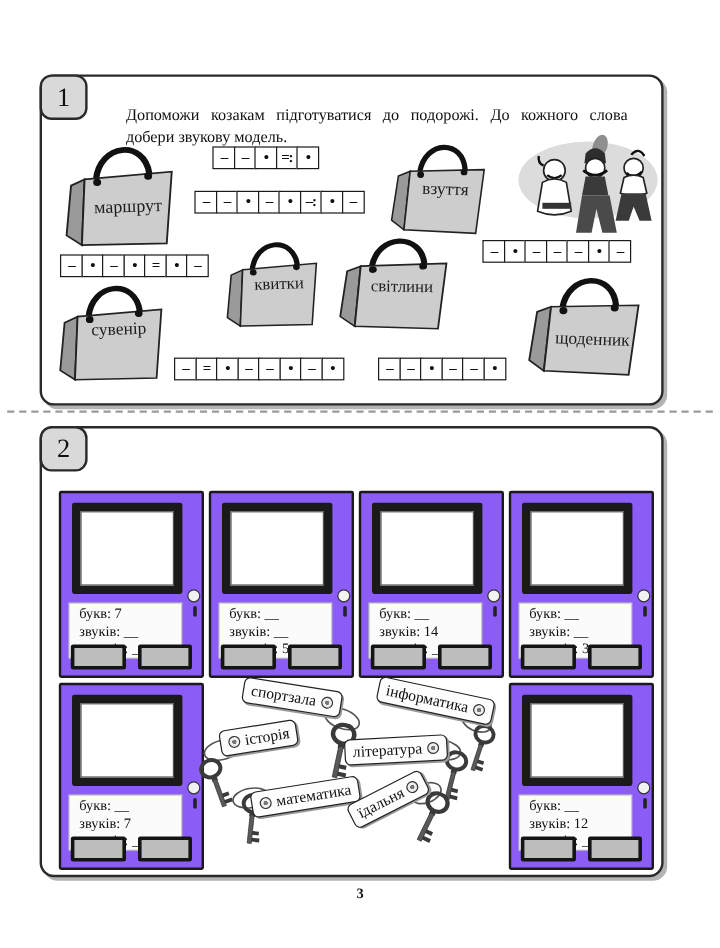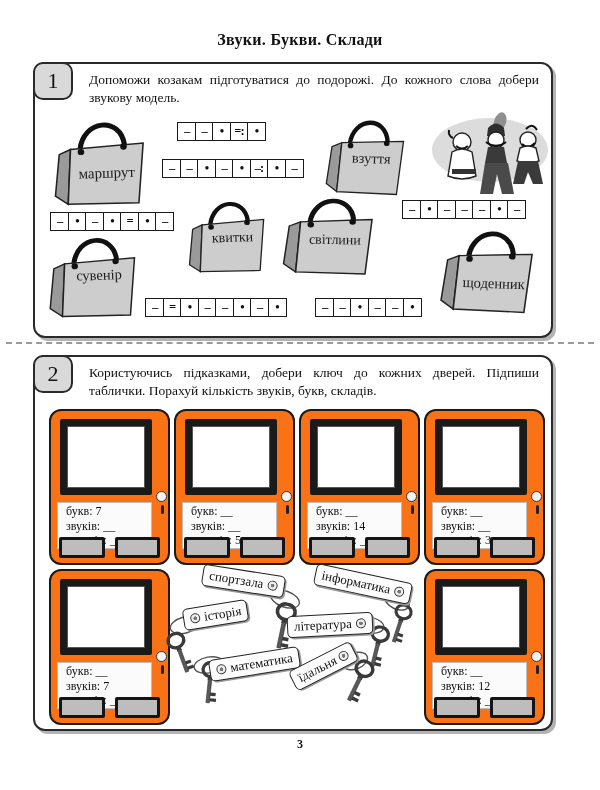--- a/index.html
+++ b/index.html
@@ -11,21 +11,21 @@
 
   .frame { position:absolute; left:33px; width:516px; background:#fff;
            border:2px solid #2a2a2a; border-radius:12px; box-shadow:3px 3px 0 #b3b3b3; }
   #frame1 { top:62px;  height:272px; }
   #frame2 { top:355px; height:372px; }
 
   .badge { position:absolute; left:-2px; top:-2px; width:36px; height:34px;
            border:2px solid #2a2a2a; border-radius:10px; background:#d9d9d9;
            display:flex; align-items:center; justify-content:center; font-size:22px; }
 
-  .instr { position:absolute; margin:0; left:54px; top:7px; right:12px;
+  .instr { position:absolute; margin:16px; left:54px; top:7px; right:12px;
            font-size:13.5px; line-height:1.32; text-align:justify; }
 
   .canvas { position:absolute; left:2px; right:2px; bottom:2px; }
   #canvas1 { top:44px; }
   #canvas2 { top:46px; }
 
   .sep { position:absolute; top:342px; left:6px; right:6px; border-top:2px dashed #9a9a9a; }
   .pagenum { position:absolute; top:737px; left:0; width:100%; text-align:center;
              font-size:12px; font-weight:bold; }
 
@@ -38,22 +38,22 @@
 
   
   .bag { position:absolute; }
   .bag svg { position:absolute; inset:0; width:100%; height:100%; }
   .bag-label { position:absolute; left:10%; right:0; text-align:center; color:#1c1c1c; }
 
   
   .cossacks { position:absolute; }
 
   
-  .door { position:absolute; width:117px; height:152px; background:#f97316;
-          border:2px solid #1a1a1a; border-radius:12px; }
+  .door { position:absolute; width:117px; height:152px; background:#8b5cf6;
+          border:2px solid #1a1a1a; border-radius:2px; }
   .screen-frame { position:absolute; left:9px; top:8px; width:92px; height:76px;
                   background:#1a1a1a; border-radius:2px; }
   .screen { position:absolute; left:7px; top:7px; right:7px; bottom:7px;
             background:#fff; border:1px solid #555; }
   .knob { position:absolute; right:1px; top:80px; width:9px; height:9px;
           border-radius:50%; background:#f2f2f2; border:1.4px solid #333; }
   .keyhole { position:absolute; right:4px; top:94px; width:3px; height:9px;
              background:#222; border-radius:2px; }
   .plate { position:absolute; left:7px; top:92px; width:93px; height:45px;
            background:#fbfbfb; box-shadow:0 0 0 1px #bdbdbd; padding:1px 0 0 8px;
@@ -68,21 +68,20 @@
             box-shadow:1.5px 1.5px 0 #9a9a9a; font-size:13px; white-space:nowrap; z-index:3; }
   .eyelet { width:8px; height:8px; border:1.5px solid #333; border-radius:50%; flex:none;
             background:radial-gradient(circle, #777 0 30%, #eee 35%); }
   .key { position:absolute; z-index:2; }
   .cords { position:absolute; inset:0; z-index:1; pointer-events:none; }
 </style>
 </head>
 <body>
 
 <div class="page">
-  <div class="title">Звуки. Букви. Склади</div>
 
   <section class="frame" id="frame1">
     <div class="badge">1</div>
     <p class="instr">Допоможи козакам підготуватися до подорожі. До кожного слова добери звукову модель.</p>
     <div class="canvas" id="canvas1">
         <div class="bag" style="left: 12px; top: 3px; width: 104px; height: 96px; transform: rotate(-2deg);">
 <svg viewBox="0 0 100 100" preserveAspectRatio="none">
   <path d="M30 40 C34 8 70 6 73 36" fill="none" stroke="#111" stroke-width="5" stroke-linecap="round"></path>
   <polygon points="10,44 21,39 17,96 5,87" fill="#9a9a9a" stroke="#222" stroke-width="1.5"></polygon>
   <polygon points="21,39 91,35 85,97 17,96" fill="#cdcdcd" stroke="#222" stroke-width="1.5"></polygon>
@@ -214,21 +213,20 @@
   <path d="M90 36 q8 -4 16 0 l3 13 q-11 4 -22 0 z" fill="#fff" stroke="#222" stroke-width="1.4"></path>
   <path d="M88 49 h20 l5 23 h-10 l-5 -12 -4 12 h-11 z" fill="#3a3a3a"></path>
 </svg></div>
       </div>
   </section>
 
   <div class="sep"></div>
 
   <section class="frame" id="frame2">
     <div class="badge">2</div>
-    <p class="instr">Користуючись підказками, добери ключ до кожних дверей. Підпиши таблички. Порахуй кількість звуків, букв, складів.</p>
     <div class="canvas" id="canvas2">
         <div class="door" style="left: 12px; top: 6px;">
           <div class="screen-frame">
             <div class="screen"></div>
           </div>
           <div class="knob"></div>
           <div class="keyhole"></div>
           <div class="plate">
             <div class="plate-line"><span class="plate-label">букв:</span> <span class="plate-value">7</span></div>
             <div class="plate-line"><span class="plate-label">звуків:</span> <span class="plate-value">__</span></div>

